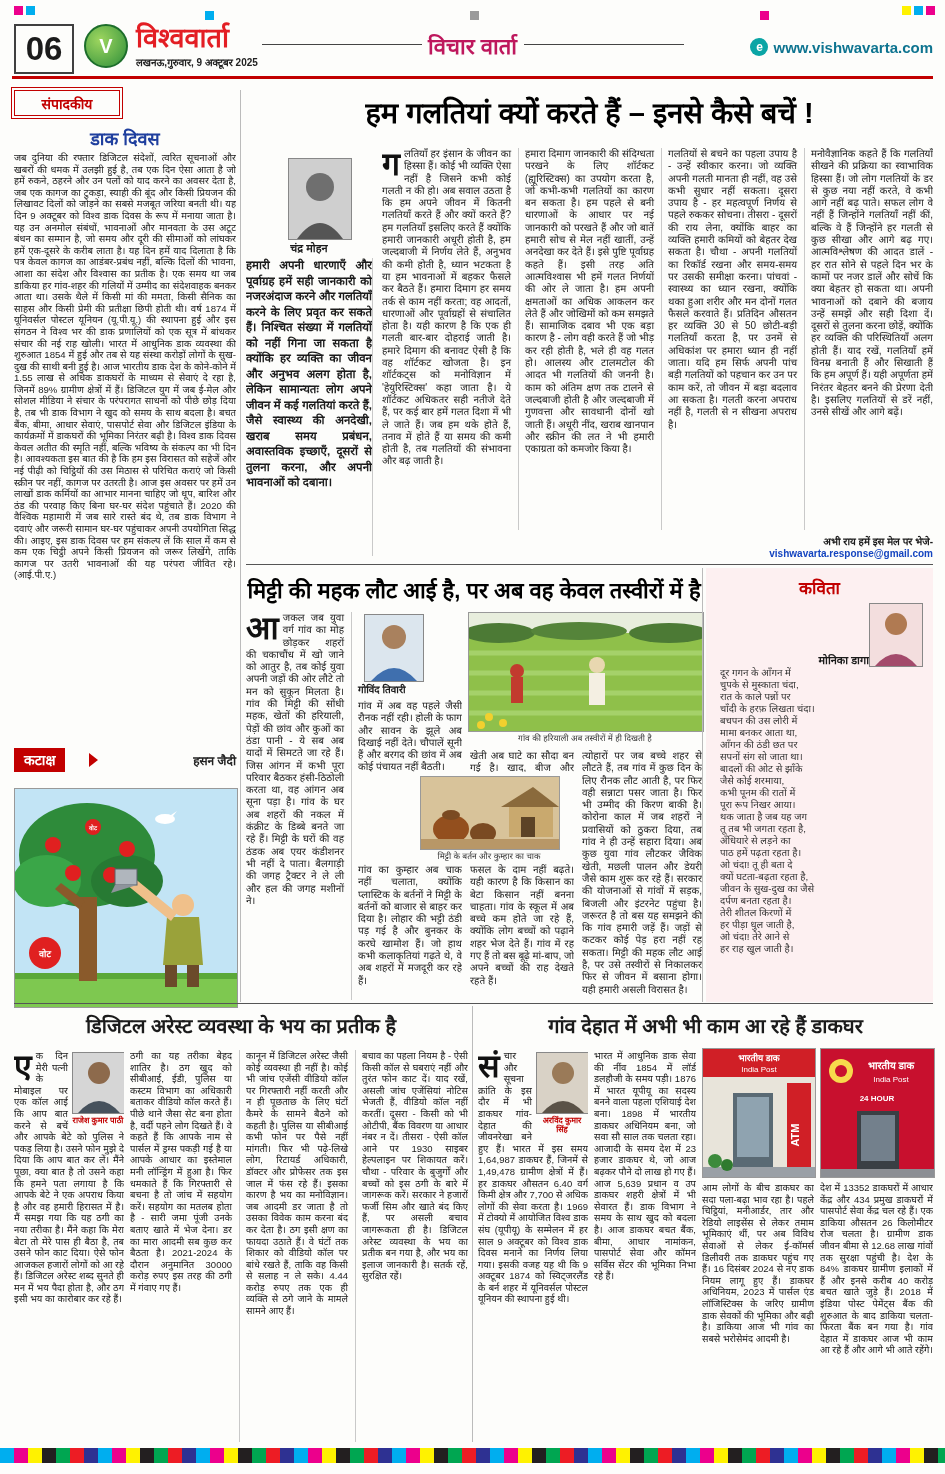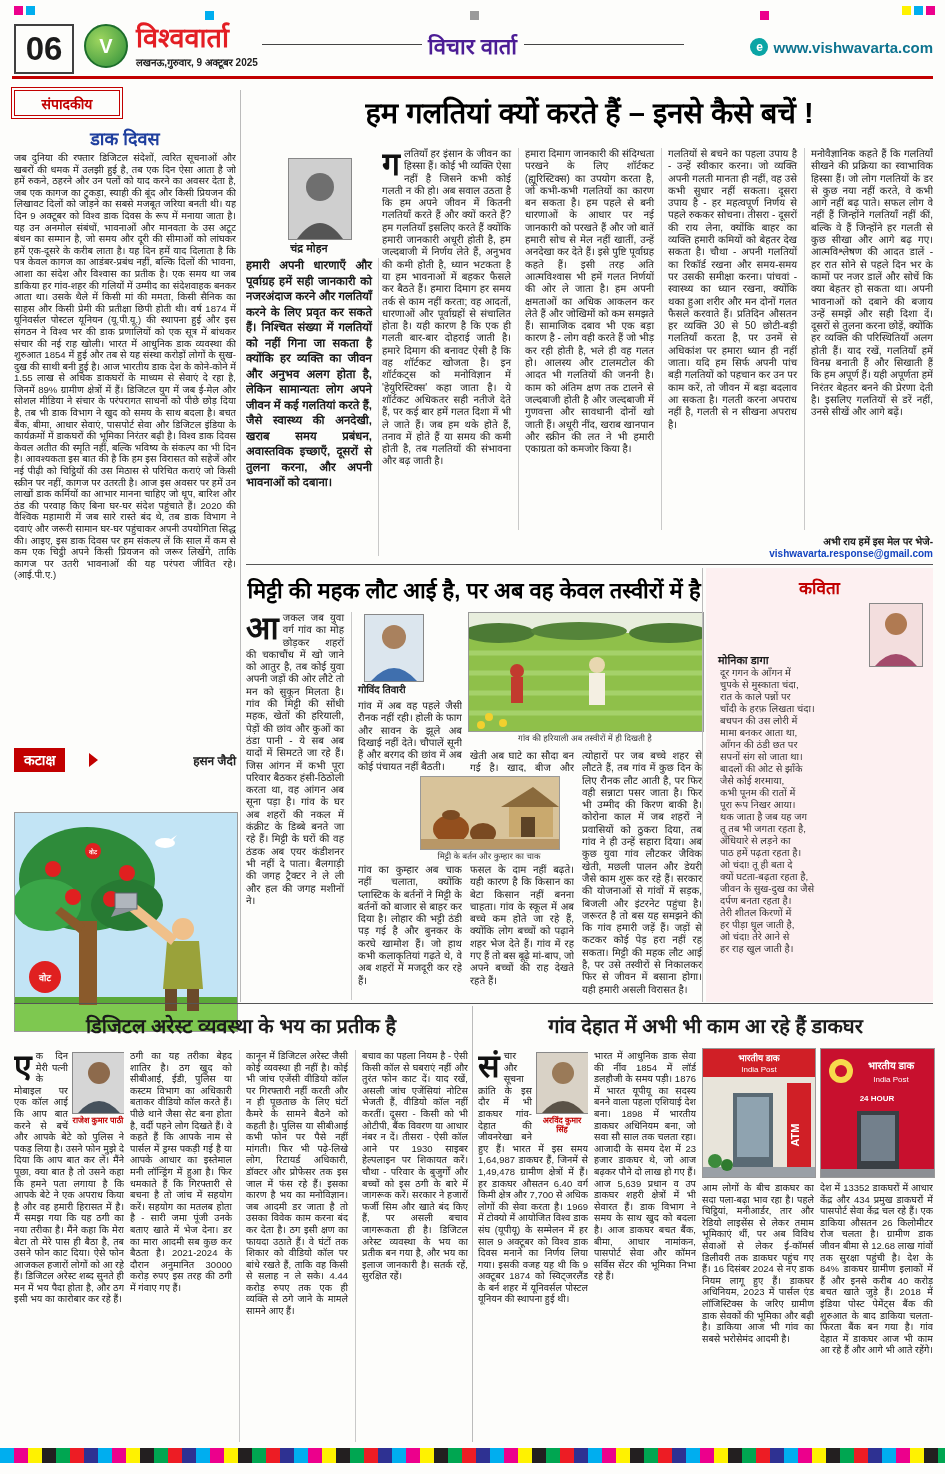--- a/index.html
+++ b/index.html
@@ -8,46 +8,46 @@
   .abs{position:absolute;}
   .mark{width:9px;height:9px;display:inline-block;}
   
   #pagenum{left:14px;top:24px;width:56px;height:46px;border:2px solid #404040;
            font-size:33px;font-weight:700;display:flex;align-items:center;justify-content:center;}
   #logo{left:84px;top:24px;display:flex;gap:8px;align-items:flex-start;}
   #leaf{width:40px;height:40px;border-radius:50%;background:radial-gradient(circle at 35% 35%,#9ed65f,#2f8f3a);
         display:flex;align-items:center;justify-content:center;color:#fff;font-weight:700;font-size:20px;border:2px solid #1d6e2b;}
   #masthead{font-size:27px;font-weight:700;color:#e31e24;line-height:28px;}
   #dateline{font-size:10px;color:#222;margin-top:3px;display:flex;font-weight:700;}
-  #sectiontitle{left:0;top:30px;width:945px;text-align:center;font-size:22px;font-weight:700;color:#4c1d95;}
+  #sectiontitle{left:0;top:30px;width:945px;text-align:center;font-size:22px;font-weight:700;color:#be185d;}
   .hline{height:1px;background:#444;top:44px;}
   #hl-left{left:262px;width:160px;}
   #hl-right{left:524px;width:160px;}
   #website{right:12px;top:38px;display:flex;align-items:center;gap:5px;font-size:15px;font-weight:700;color:#0e7490;}
   #webicon{width:18px;height:18px;border-radius:50%;background:#0ba5a5;color:#fff;font-size:12px;font-weight:700;
            display:flex;align-items:center;justify-content:center;}
   #redrule{left:12px;top:76px;width:921px;height:3px;background:#c20000;}
   
   #edlabel{left:14px;top:90px;width:104px;height:24px;border:1px solid #c20000;outline:1px solid #c20000;outline-offset:2px;
            color:#c20000;font-size:14px;font-weight:700;display:flex;align-items:center;justify-content:center;}
   #edtitle{left:14px;top:126px;width:222px;text-align:center;font-size:18px;font-weight:700;color:#1f3f9e;}
   #edbody{left:14px;top:152px;width:222px;height:598px;font-size:9.6px;line-height:11.6px;text-align:justify;overflow:hidden;}
   
   #cartoonhead{left:14px;top:748px;width:222px;display:flex;align-items:center;gap:24px;}
   #cartoonlabel{background:#c20000;color:#fff;font-size:14px;font-weight:700;padding:2px 10px 3px;}
   #cartoonarrow{width:0;height:0;border-top:7px solid transparent;border-bottom:7px solid transparent;border-left:9px solid #c20000;}
   #cartoonartist{font-size:12px;font-weight:700;color:#222;margin-left:auto;}
-  #cartoonbox{left:14px;top:812px;width:222px;height:218px;border:1px solid #999;overflow:hidden;}
+  #cartoonbox{left:14px;top:788px;width:222px;height:218px;border:1px solid #999;overflow:hidden;}
   
   #mainhead{left:246px;top:92px;width:687px;text-align:center;font-size:29px;font-weight:700;color:#000;letter-spacing:0;}
   .photo{background:linear-gradient(#d8d8d8,#a9a9a9);border:1px solid #888;overflow:hidden;}
   #mphoto{left:288px;top:158px;width:62px;height:80px;}
   #mauthor{left:246px;top:240px;width:126px;text-align:center;font-size:11px;font-weight:700;}
   #mintro{left:246px;top:258px;width:126px;height:298px;font-size:11.5px;line-height:15.5px;font-weight:700;
-          text-align:justify;overflow:hidden;border-right:1px solid #c9c9c9;padding-right:6px;}
+          text-align:justify;overflow:hidden;border-right:1px solid #c9c9c9;}
   .col{position:absolute;font-size:10px;line-height:12.3px;text-align:justify;overflow:hidden;box-sizing:border-box;}
   .sep{border-right:1px solid #c9c9c9;padding-right:7px;}
   #mc1{left:382px;top:148px;width:137px;height:382px;}
   #mc2{left:525px;top:148px;width:137px;height:382px;}
   #mc3{left:668px;top:148px;width:137px;height:382px;}
   #mc4{left:811px;top:148px;width:122px;height:382px;}
   .dropcap{float:left;font-size:32px;line-height:28px;font-weight:700;padding:2px 4px 0 0;color:#111;}
   #feedback{left:700px;top:534px;width:233px;text-align:right;font-size:10px;font-weight:700;}
   #feedback a{color:#1545c0;text-decoration:none;}
   #mainbottomline{left:246px;top:564px;width:687px;height:1px;background:#555;}
@@ -63,21 +63,21 @@
   #mmc4{left:582px;top:750px;width:120px;height:250px;}
   #fieldimg{left:468px;top:612px;width:234px;height:118px;border:1px solid #999;}
   #fieldcap{left:468px;top:732px;width:234px;font-size:8.5px;text-align:center;color:#333;}
   #potimg{left:420px;top:776px;width:138px;height:72px;border:1px solid #999;}
   #potcap{left:420px;top:850px;width:138px;font-size:8.5px;text-align:center;color:#333;}
   #vdiv-left{left:240px;top:90px;width:1px;height:912px;background:#bbb;}
   #vdiv-poem{left:702px;top:568px;width:1px;height:434px;background:#bbb;}
   
   #poembox{left:706px;top:568px;width:227px;height:434px;background:#fdf0f1;overflow:hidden;}
   #poemlabel{text-align:center;color:#c20000;font-size:17px;font-weight:700;margin-top:8px;}
-  #poemrow{display:flex;align-items:flex-end;justify-content:space-between;padding:4px 10px 0 12px;gap:22px;}
+  #poemrow{display:flex;align-items:flex-end;justify-content:flex-end;padding:4px 10px 0 12px;}
   #poet{font-size:11px;font-weight:700;}
   #pphoto{width:52px;height:62px;}
   #poemtitle{color:#c20000;font-size:15px;font-weight:700;padding:6px 0 4px 34px;}
   #poemtext{padding:0 10px 0 14px;font-size:9.8px;line-height:12px;color:#333;white-space:pre-line;}
   
   #bottomline{left:14px;top:1003px;width:919px;height:1px;background:#555;}
   #vdiv-bottom{left:472px;top:1006px;width:1px;height:436px;background:#bbb;}
   #blhead{left:14px;top:1012px;width:454px;text-align:center;font-size:20px;font-weight:700;}
   #brhead{left:478px;top:1012px;width:455px;text-align:center;font-size:20px;font-weight:700;}
   .bcol{position:absolute;font-size:9.5px;line-height:11.6px;text-align:justify;overflow:hidden;box-sizing:border-box;}

